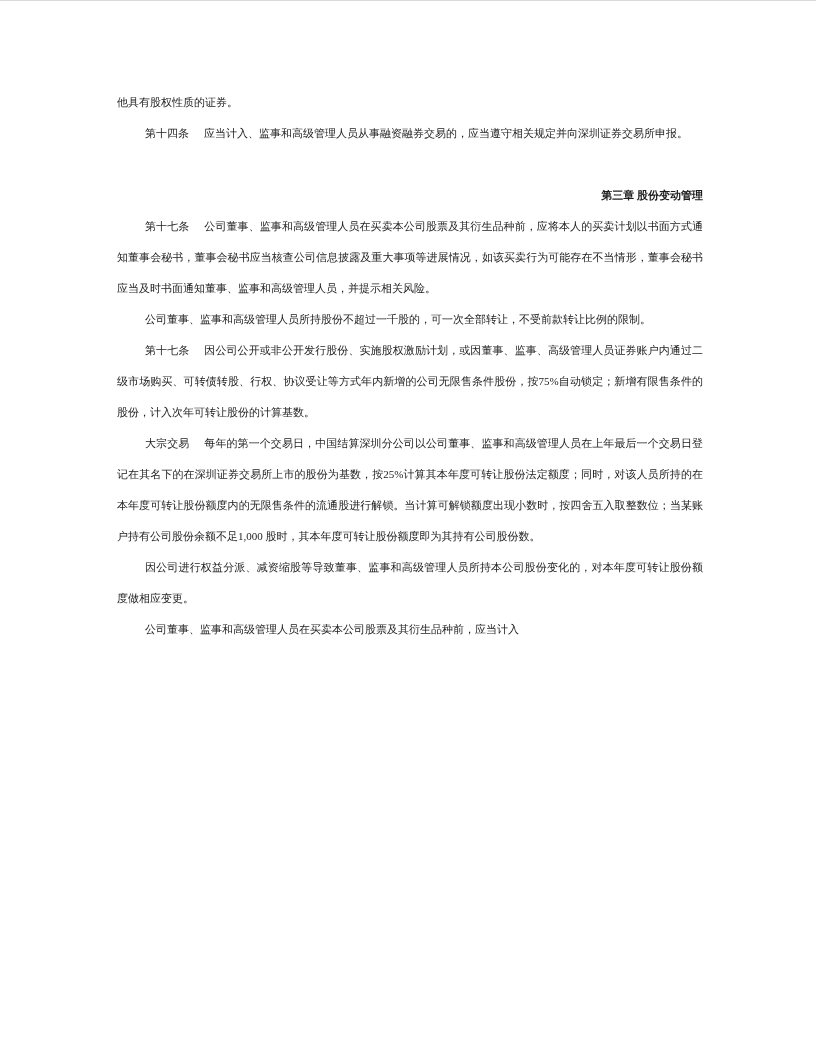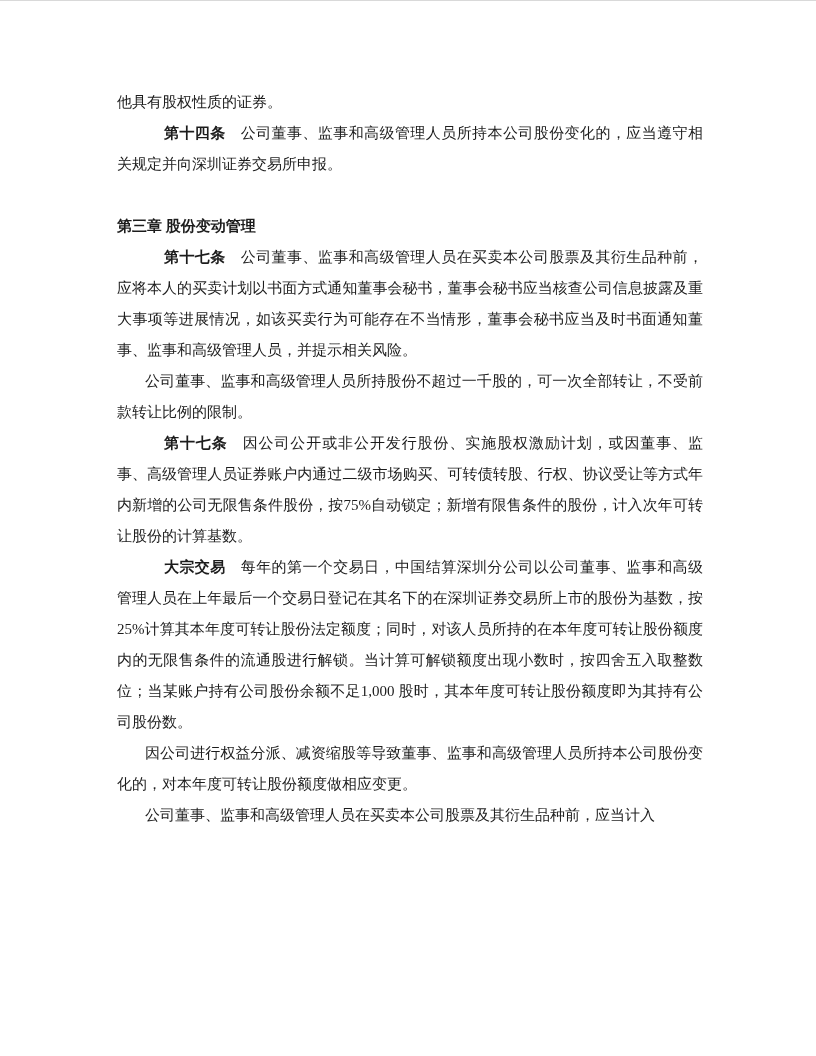--- a/index.html
+++ b/index.html
@@ -25,55 +25,54 @@
     background: #d9d9d9;
   }
   .doc {
     position: absolute;
     left: 117px;
     top: 87px;
     width: 586px;
   }
   .doc p {
     margin: 0;
-    font-size: 15px;
+    font-size: 11px;
     line-height: 31px;
     text-align: justify;
     text-justify: inter-character;
     word-break: break-all;
   }
   .doc p.indent {
     text-indent: 28px;
   }
   .doc p.heading {
-    text-align: left;
+    text-align: right;
     font-weight: 700;
     text-indent: 0;
     font-family: Liberation Serif, serif;
   }
   .article-label {
-    font-weight: 700;
+    font-weight: 400;
     padding-right: 15px;
-    margin-left: 19px;
   }
   .line-spacer {
     height: 31px;
   }
 </style>
 </head>
 <body>
 
 <div class="page">
   <div class="top-edge"></div>
 
   <div class="doc">
 
     <p>他具有股权性质的证券。</p>
 
-    <p class="indent"><span class="article-label">第十四条</span><span>公司董事、监事和高级管理人员所持本公司股份变化的，应当遵守相关规定并向深圳证券交易所申报。</span></p>
+    <p class="indent"><span class="article-label">第十四条</span><span>应当计入、监事和高级管理人员从事融资融券交易的，应当遵守相关规定并向深圳证券交易所申报。</span></p>
 
     <div class="line-spacer"></div>
 
     <p class="heading">第三章 股份变动管理</p>
 
     <p class="indent"><span class="article-label">第十七条</span><span>公司董事、监事和高级管理人员在买卖本公司股票及其衍生品种前，应将本人的买卖计划以书面方式通知董事会秘书，董事会秘书应当核查公司信息披露及重大事项等进展情况，如该买卖行为可能存在不当情形，董事会秘书应当及时书面通知董事、监事和高级管理人员，并提示相关风险。</span></p>
 
 
     <p class="indent">公司董事、监事和高级管理人员所持股份不超过一千股的，可一次全部转让，不受前款转让比例的限制。</p>
 

